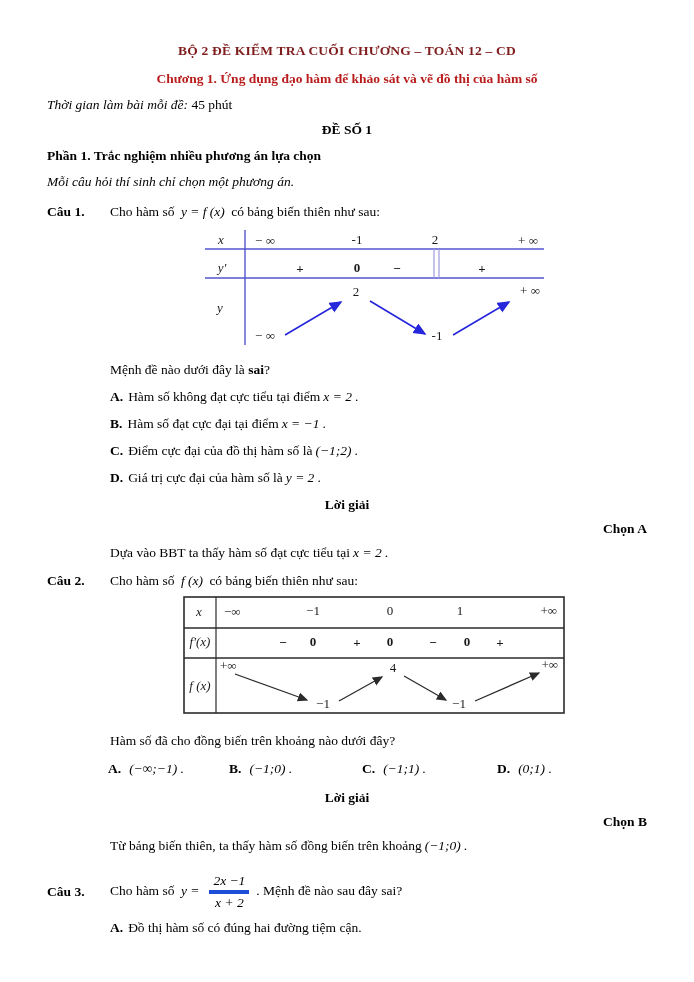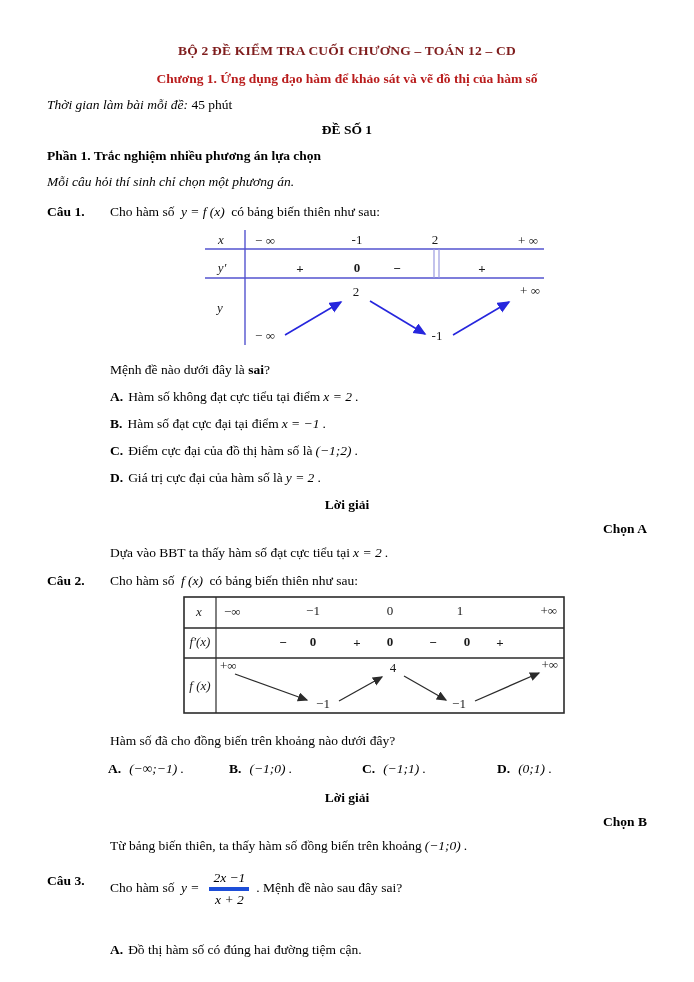--- a/index.html
+++ b/index.html
@@ -24,25 +24,25 @@
   .line27{line-height:27px;}
   .opt .ol{font-weight:bold;margin-right:5px;}
   .sol-h{text-align:center;font-weight:bold;line-height:24px;margin-top:2px;}
   .choice{margin-left:63px;font-weight:bold;line-height:24px;text-align:right;}
   .expl{margin-left:63px;line-height:24px;margin-bottom:3px;}
   .bbt-wrap1{margin:6px 0 4px 150px;}
   .bbt-wrap2{margin:5px 0 9px 136px;}
   .optrow{position:relative;height:30px;line-height:30px;}
   .optrow .o{position:absolute;top:0;white-space:nowrap;}
   .o1{left:61px;}.o2{left:182px;}.o3{left:315px;}.o4{left:438px;margin-left:12px;}
-  .q3-line{display:flex;margin-top:12px;line-height:22px;min-height:44px;}
+  .q3-line{display:flex;align-items:center;margin-top:12px;line-height:22px;min-height:44px;}
   .frac{display:inline-block;vertical-align:middle;text-align:center;margin:0 4px;line-height:1.15;}
   .frac .num{display:block;border-bottom:4px solid #1d4ed8;padding:0 4px 1px 4px;}
   .frac .den{display:block;padding:1px 4px 0 4px;}
-  .q3-opt{margin-left:63px;line-height:27px;margin-top:22px;}
+  .q3-opt{margin-left:63px;line-height:27px;margin-top:0;}
   svg text{font-family:"Liberation Serif", serif;font-size:13px;fill:#1a1a1a;}
   svg text.sv-it{font-style:italic;}
   svg text.sv-sign{font-weight:600;}
 </style>
 </head>
 <body>
 
 <div class="page">
 
   <div class="title">BỘ 2 ĐỀ KIỂM TRA CUỐI CHƯƠNG – TOÁN 12 – CD</div>

